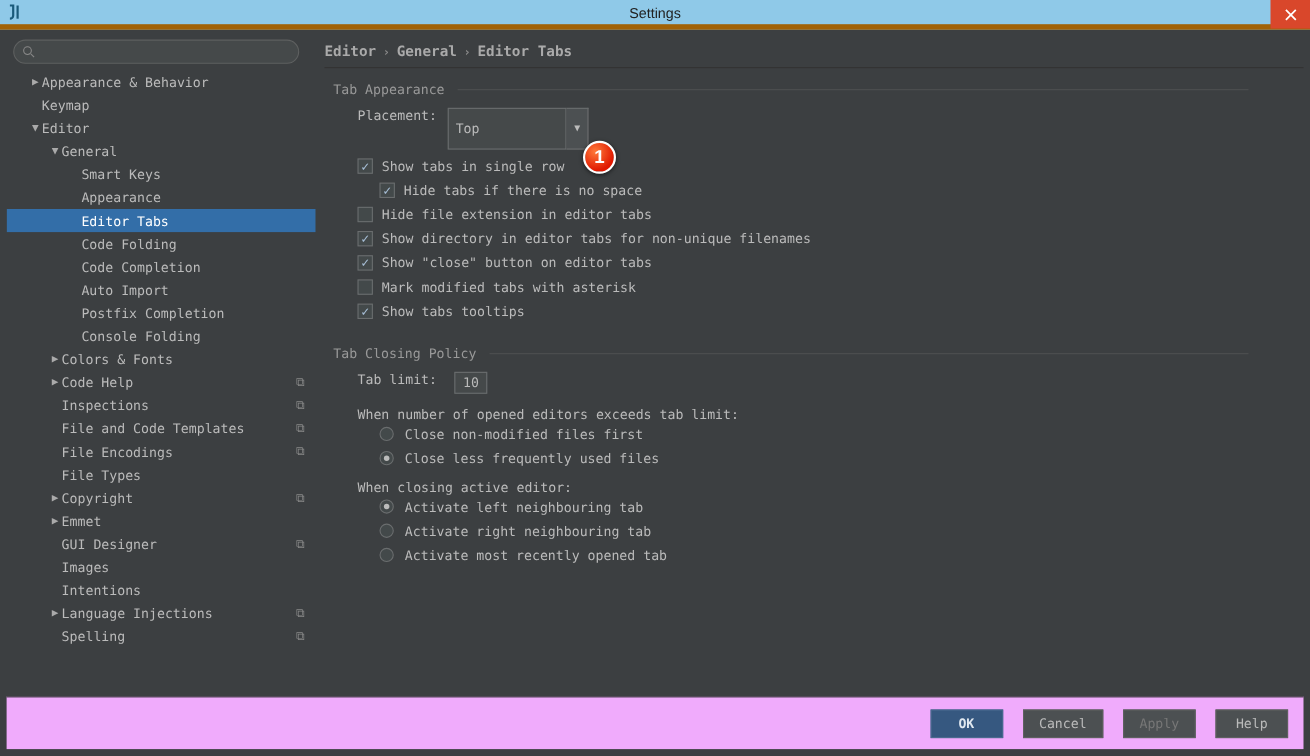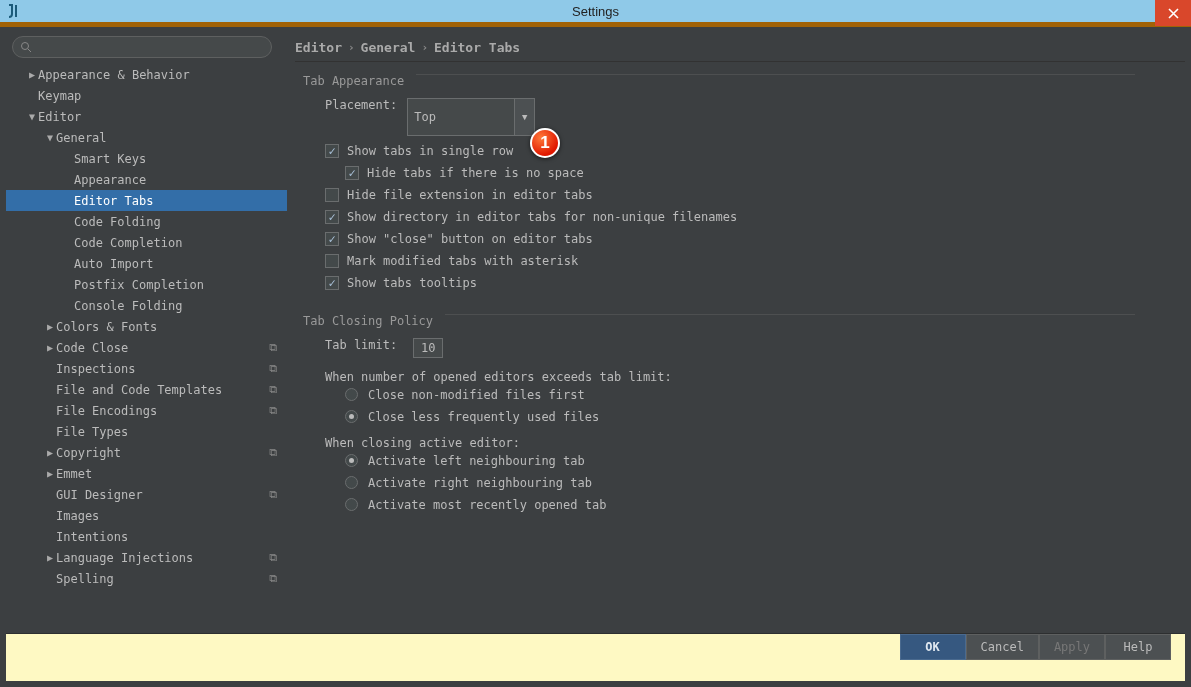--- a/index.html
+++ b/index.html
@@ -161,21 +161,21 @@
   }
   .settings-body::-webkit-scrollbar { width: 9px; }
   .settings-body::-webkit-scrollbar-track { background: #3c3f41; }
   .settings-body::-webkit-scrollbar-thumb { background: #5a5d5f; border-radius: 4px; }
 
   .section-header {
     color: #999;
     margin: 4px 0 10px 0;
     font-size: 12px;
     display: flex;
-    align-items: flex-start;
+    align-items: center;
   }
   .section-header .line {
     flex: 1;
     height: 1px;
     background: #4d4f50;
     margin-left: 12px;
     margin-right: 50px;
   }
 
   .form-row {
@@ -268,24 +268,25 @@
     top: 128px;
     left: 530px;
     z-index: 50;
   }
 
   
   .footer {
     height: 48px;
     border-top: 1px solid #2d2f30;
     display: flex;
+    align-items: center;
     justify-content: flex-end;
     padding-right: 14px;
-    gap: 0;
-    background: #fef9c3;
+    gap: 18px;
+    background: #f0abfc;
   }
   .btn {
     min-width: 66px;
     height: 26px;
     padding: 0 14px;
     background: #4c5052;
     border: 1px solid #5e6060;
     color: #bbb;
     font-family: inherit;
     font-size: 12px;
@@ -382,21 +383,21 @@
           <div class="tree-item indent-2">
             <span class="arrow"></span>
             <span class="label">Console Folding</span>
           </div>
           <div class="tree-item indent-1">
             <span class="arrow">▶</span>
             <span class="label">Colors &amp; Fonts</span>
           </div>
           <div class="tree-item indent-1">
             <span class="arrow">▶</span>
-            <span class="label">Code Close</span>
+            <span class="label">Code Help</span>
             <span class="proj-icon">⧉</span>
           </div>
           <div class="tree-item indent-1">
             <span class="arrow"></span>
             <span class="label">Inspections</span>
             <span class="proj-icon">⧉</span>
           </div>
           <div class="tree-item indent-1">
             <span class="arrow"></span>
             <span class="label">File and Code Templates</span>

